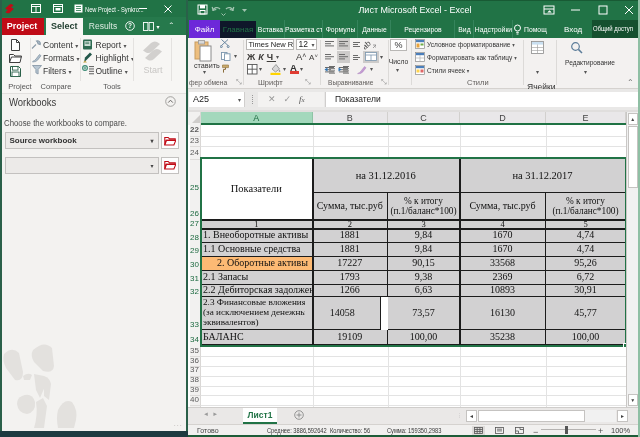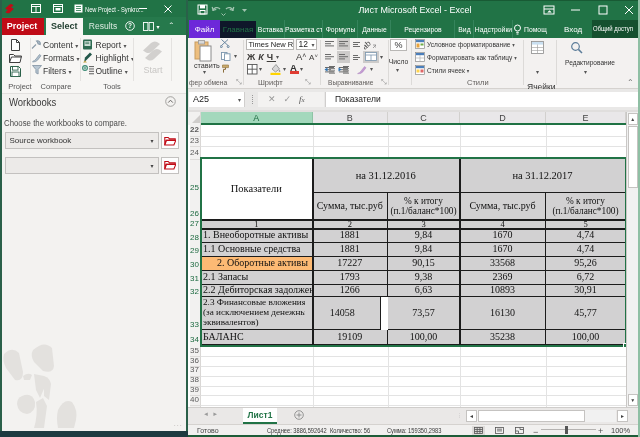--- a/index.html
+++ b/index.html
@@ -534,21 +534,21 @@
 <path d="M5 18 L13 10.5 Q16 8 19 9.5 L22 11.5 L14 19 Q11 21.5 8 20 Z" fill="#d2d0ce" transform="translate(0,1)"></path>
 </svg>
 <div class="ab" style="left:139px;top:64.5px;width:28px;text-align:center;font-size:9px;color:#c8c6c4;">Start</div>
 <div class="ab" style="left:171px;top:38px;width:1px;height:43px;background:#e4e2e0;"></div>
 <div class="ab" style="left:9px;top:97px;font-size:10px;color:#3a3a3a;transform:scaleX(0.95);transform-origin:left;">Workbooks</div>
 <svg class="ab" style="left:165px;top:96px;" width="11" height="11" viewBox="0 0 11 11">
     <circle cx="5.5" cy="5.5" r="4.8" fill="none" stroke="#9a9896" stroke-width="0.9"></circle>
     <path d="M3.2 6.6 L5.5 4.2 L7.8 6.6" fill="none" stroke="#6a6866" stroke-width="1"></path>
   </svg>
 <div class="ab" style="left:4px;top:117.5px;font-size:8.5px;color:#4a4a4a;white-space:nowrap;transform:scaleX(0.92);transform-origin:left;">Choose the workbooks to compare.</div>
-<div class="ab" style="left:4.5px;top:132px;width:154px;height:17px;background:#eceae8;border:1px solid #c3c1bf;display:flex;align-items:center;font-size:8px;font-weight:normal;color:#333;padding-left:4px;">Source workbook<span style="margin-left:auto;padding-right:4px;font-size:6px;color:#444;">▾</span></div>
+<div class="ab" style="left:4.5px;top:132px;width:154px;height:17px;background:#eceae8;border:1px solid #c3c1bf;display:flex;align-items:center;font-size:8px;font-weight:bold;color:#333;padding-left:4px;">Source workbook<span style="margin-left:auto;padding-right:4px;font-size:6px;color:#444;">▾</span></div>
 <div class="ab" style="left:161px;top:132px;width:17.5px;height:17px;background:#fdfdfd;border:1px solid #c3c1bf;display:flex;align-items:center;justify-content:center;">
 <svg width="12" height="10" viewBox="0 0 12 10">
       <path d="M0.8 9 v-7.5 h3.4 l1.3 1.4 h5.7 v1.3 h-9 l-1 4.8" fill="none" stroke="#c00b16" stroke-width="1.1"></path>
       <path d="M0.8 9 l1.7 -4.6 h9.3 l-1.9 4.6 z" fill="#fff" stroke="#c00b16" stroke-width="1.1"></path>
     </svg>
   </div>
 <div class="ab" style="left:4.5px;top:156.5px;width:154px;height:17px;background:#eceae8;border:1px solid #c3c1bf;display:flex;align-items:center;">
     <span style="margin-left:auto;padding-right:4px;font-size:6px;color:#444;">▾</span>
   </div>
 <div class="ab" style="left:161px;top:156.5px;width:17.5px;height:17px;background:#fdfdfd;border:1px solid #c3c1bf;display:flex;align-items:center;justify-content:center;">

